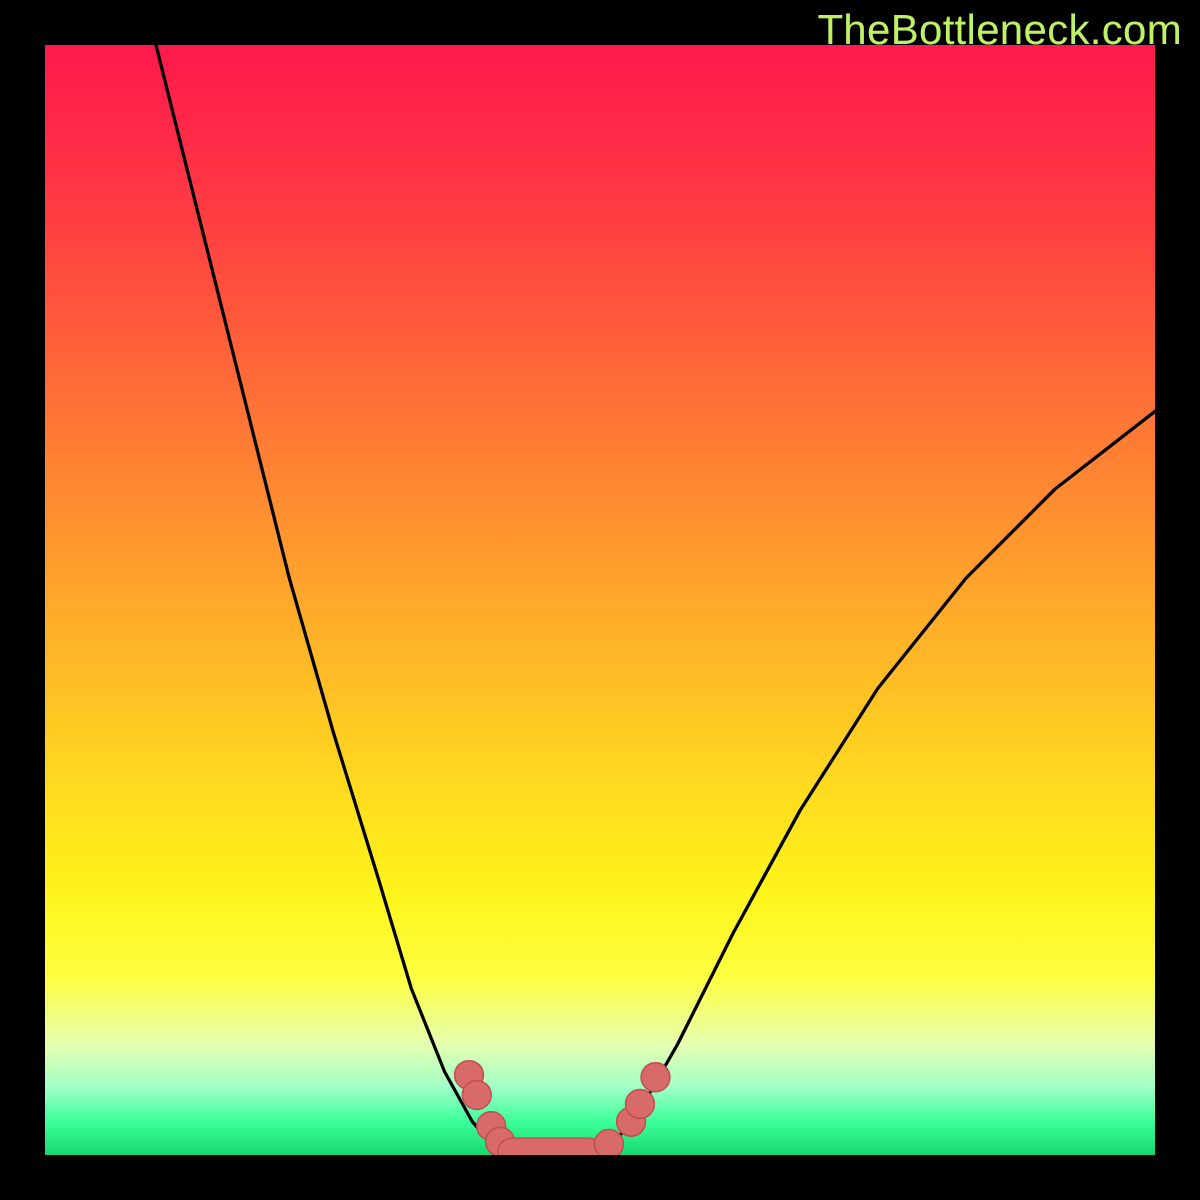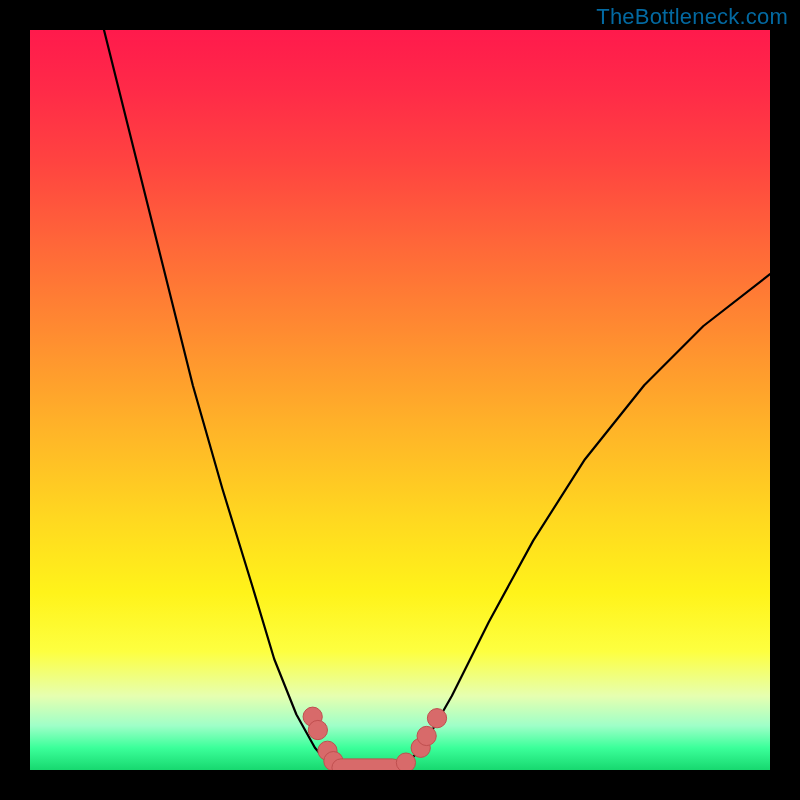--- a/index.html
+++ b/index.html
@@ -14,22 +14,22 @@
   .frame {
     position: relative;
     width: 800px;
     height: 800px;
     background: #000;
   }
   .watermark {
     position: absolute;
     top: 4px;
     right: 12px;
-    color: #0369a1;
-    font-size: 22px;
+    color: #bef264;
+    font-size: 28px;
     font-weight: 500;
     letter-spacing: 0.2px;
     z-index: 10;
   }
   .plot-wrap {
     position: absolute;
     left: 30px;
     top: 30px;
     width: 740px;
     height: 740px;

